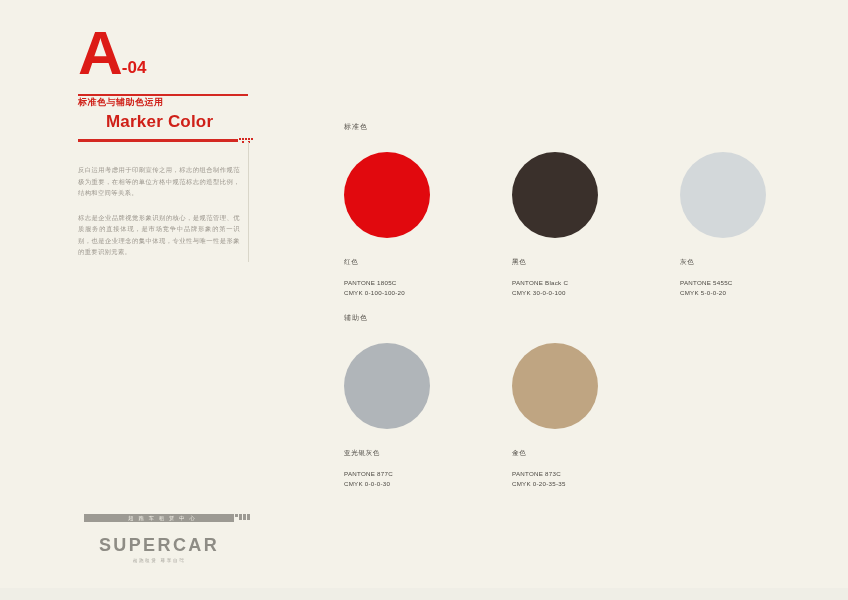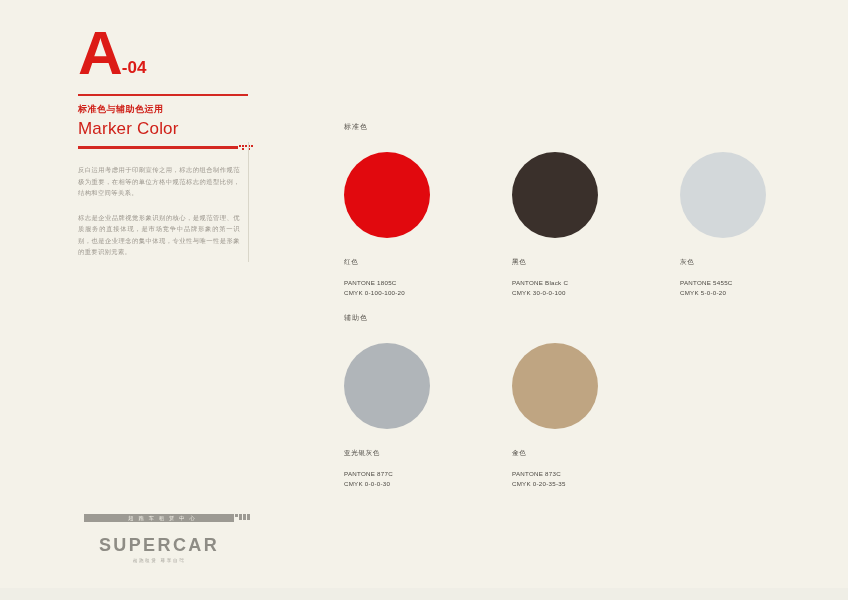--- a/index.html
+++ b/index.html
@@ -57,30 +57,31 @@
     width: 170px;
     height: 2px;
     background: #d42821;
     margin-top: 8px;
   }
   .title-cn {
     font-size: 9px;
     font-weight: bold;
     color: #cf2018;
     letter-spacing: 0.5px;
-    margin-top: 7px;
+    margin-top: 0;
     font-family: "DejaVu Sans", "Liberation Sans", sans-serif;
   }
   .title-en {
     font-size: 17px;
-    font-weight: normal;
+    font-weight: bold;
     color: #cf2018;
     letter-spacing: 0.2px;
     margin-top: 3px;
     font-family: "Liberation Sans", sans-serif;
+    margin-left: 28px;
   }
   .rule-bottom-wrap {
     position: relative;
     margin-top: 6px;
     height: 5px;
     width: 178px;
   }
   .rule-bottom {
     position: absolute;
     left: 0;

